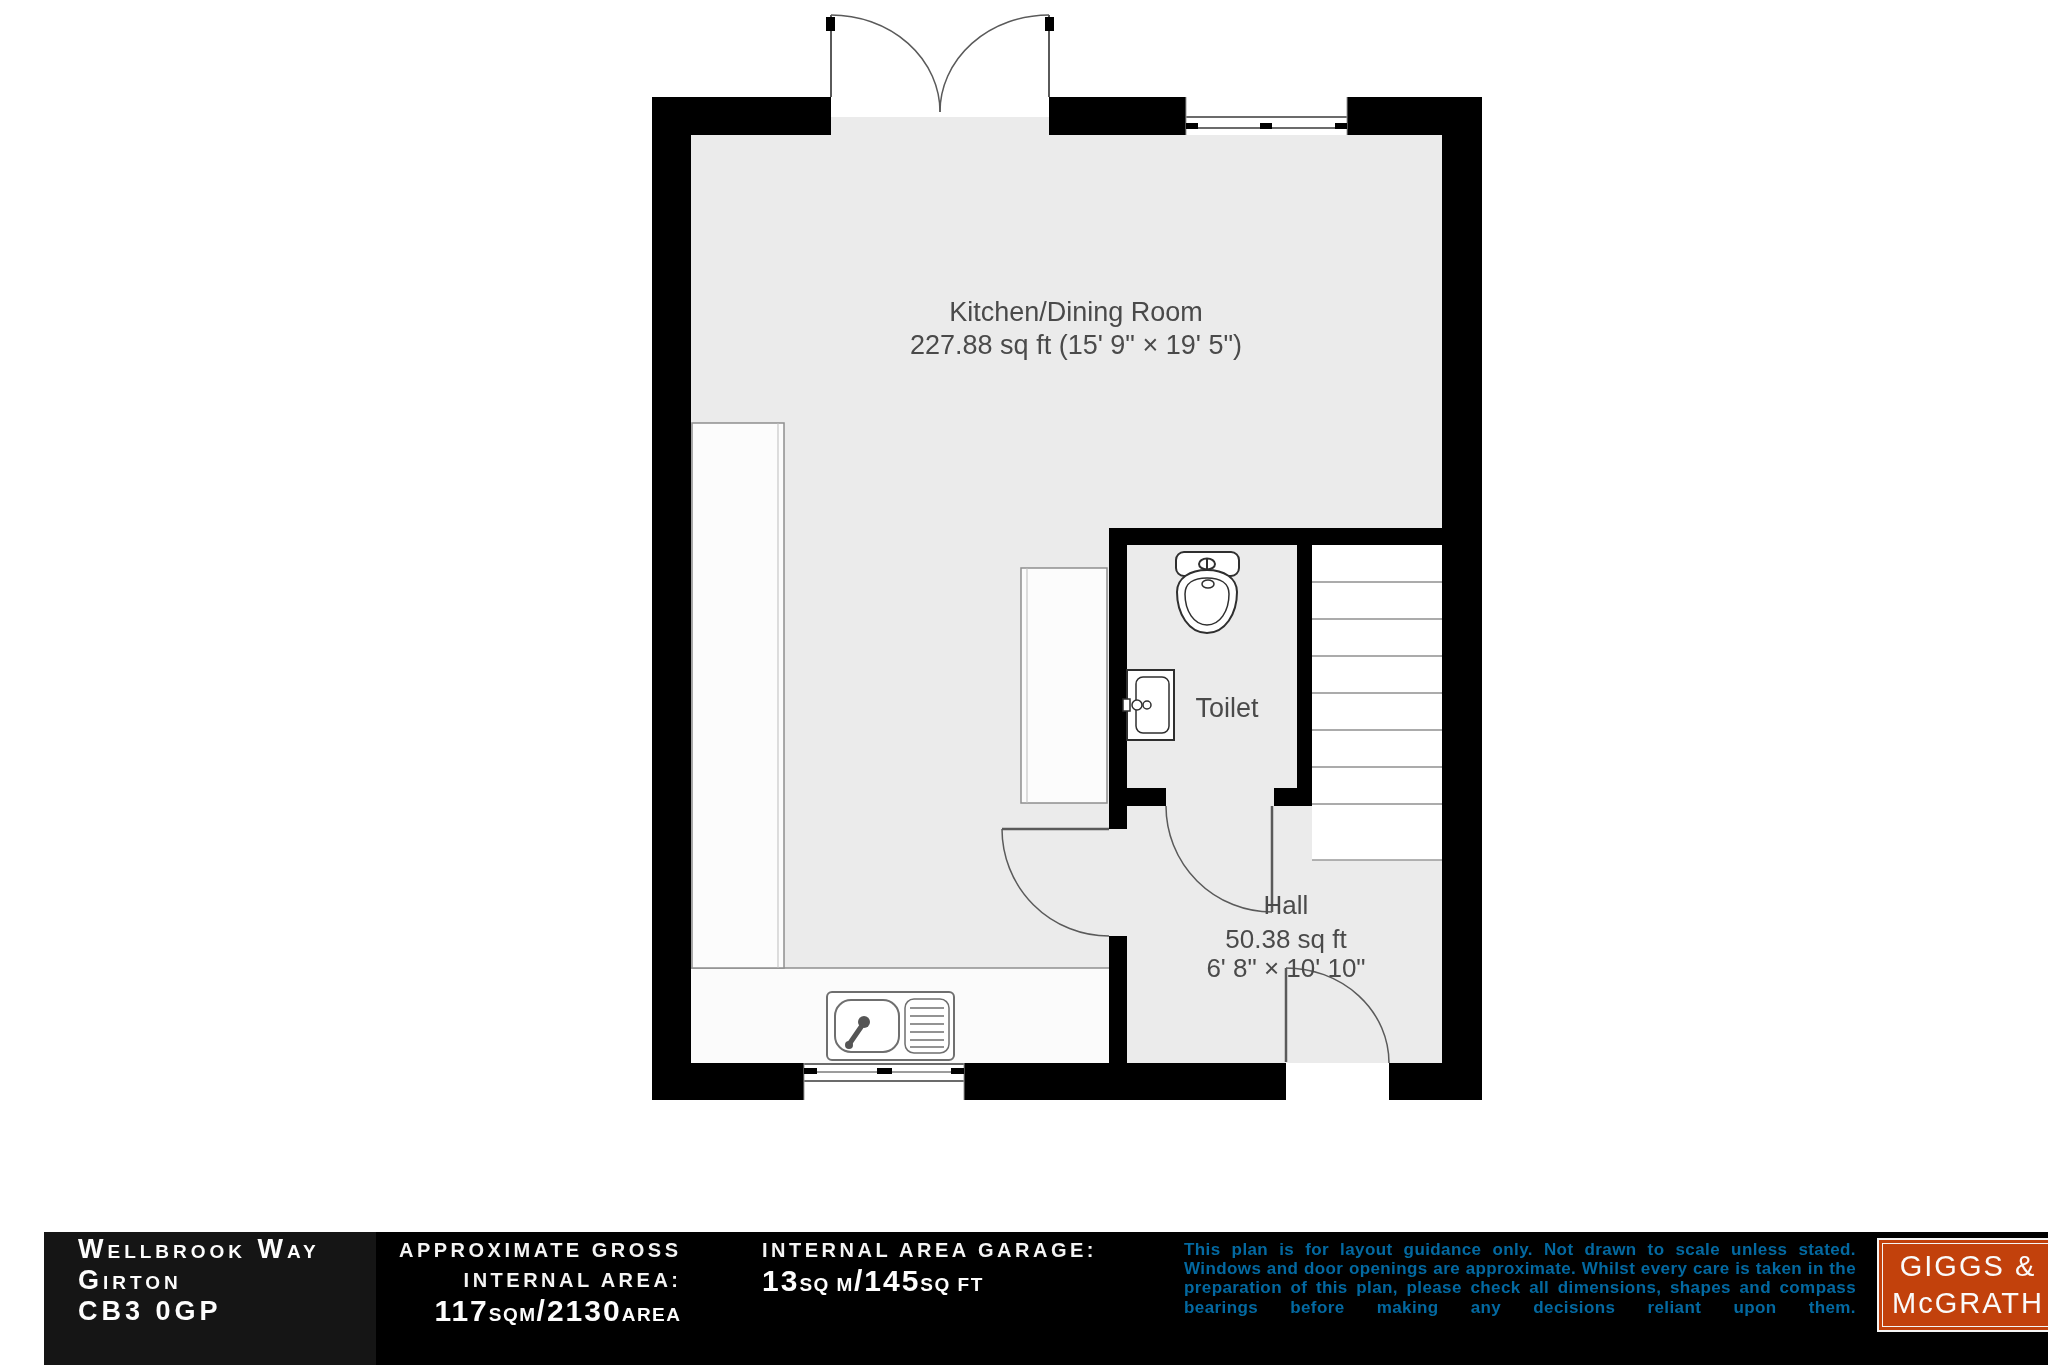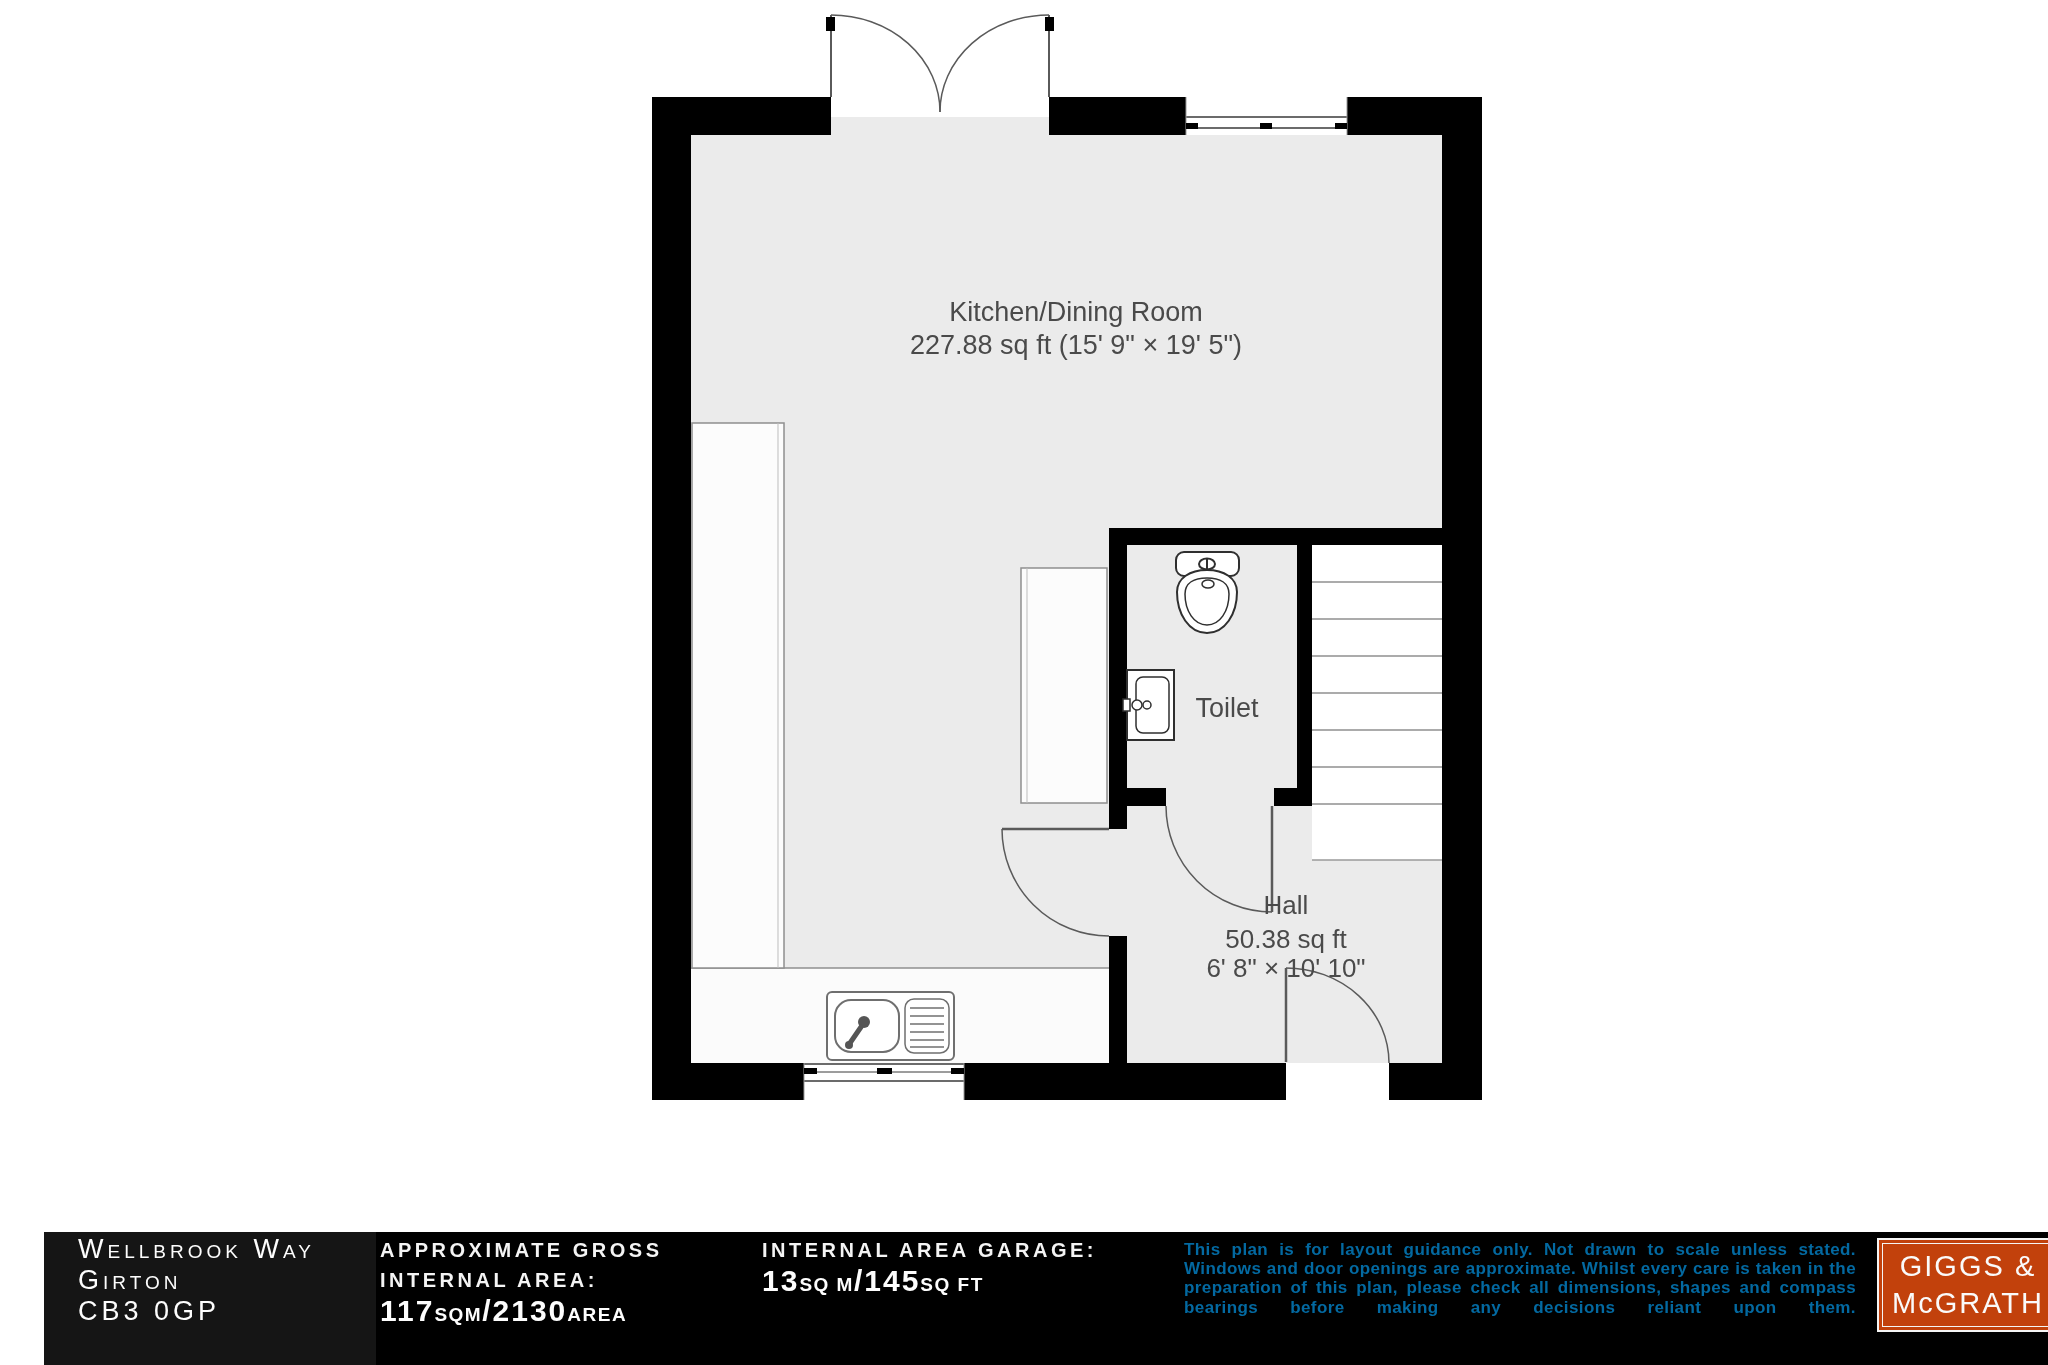--- a/index.html
+++ b/index.html
@@ -5,24 +5,24 @@
   html,body{margin:0;padding:0;background:#fff;}
   .page{position:relative;width:2048px;height:1365px;background:#ffffff;overflow:hidden;
         font-family:"Liberation Sans",sans-serif;margin-left:44px;}
   .plan-svg{position:absolute;left:0;top:0;}
   .room-label{font-family:"Liberation Sans",sans-serif;font-size:27px;fill:#4a4a4a;}
   .room-label.hall{font-size:26px;}
 
   
   .footer{position:absolute;left:0;top:1232px;width:2048px;height:133px;background:#000;color:#fff;}
   .addr-bg{position:absolute;left:0;top:0;width:332px;height:133px;background:#151515;}
-  .f-address{position:absolute;left:34px;top:2px;font-variant:small-caps;font-weight:400;
+  .f-address{position:absolute;left:34px;top:2px;font-variant:small-caps;font-weight:700;
              font-size:27px;line-height:31px;letter-spacing:4px;color:#fdfdfd;}
   .f-col{position:absolute;top:3px;}
-  .f-area{left:336px;}
+  .f-area{left:355px;text-align:right;}
   .f-garage{left:718px;}
   .f-label{font-size:20px;font-weight:700;letter-spacing:3.5px;line-height:30px;color:#f4f4f4;}
   .f-value{line-height:32px;font-weight:700;letter-spacing:2px;color:#fdfdfd;}
   .f-num{font-size:30px;}
   .f-unit{font-size:19px;letter-spacing:1.5px;}
   .f-disclaimer{position:absolute;left:1140px;top:8px;width:672px;font-size:17px;line-height:19.2px;
                 font-weight:700;letter-spacing:0.4px;text-align:justify;text-align-last:justify;color:#0369a1;}
   .f-logo{position:absolute;left:1833px;top:6px;width:172px;height:84px;background:#c2410c;
           border:2.5px solid #f5f5f5;padding:3px;}
   .f-logo-inner{width:100%;height:100%;border:1.5px solid #f5f5f5;box-sizing:border-box;

